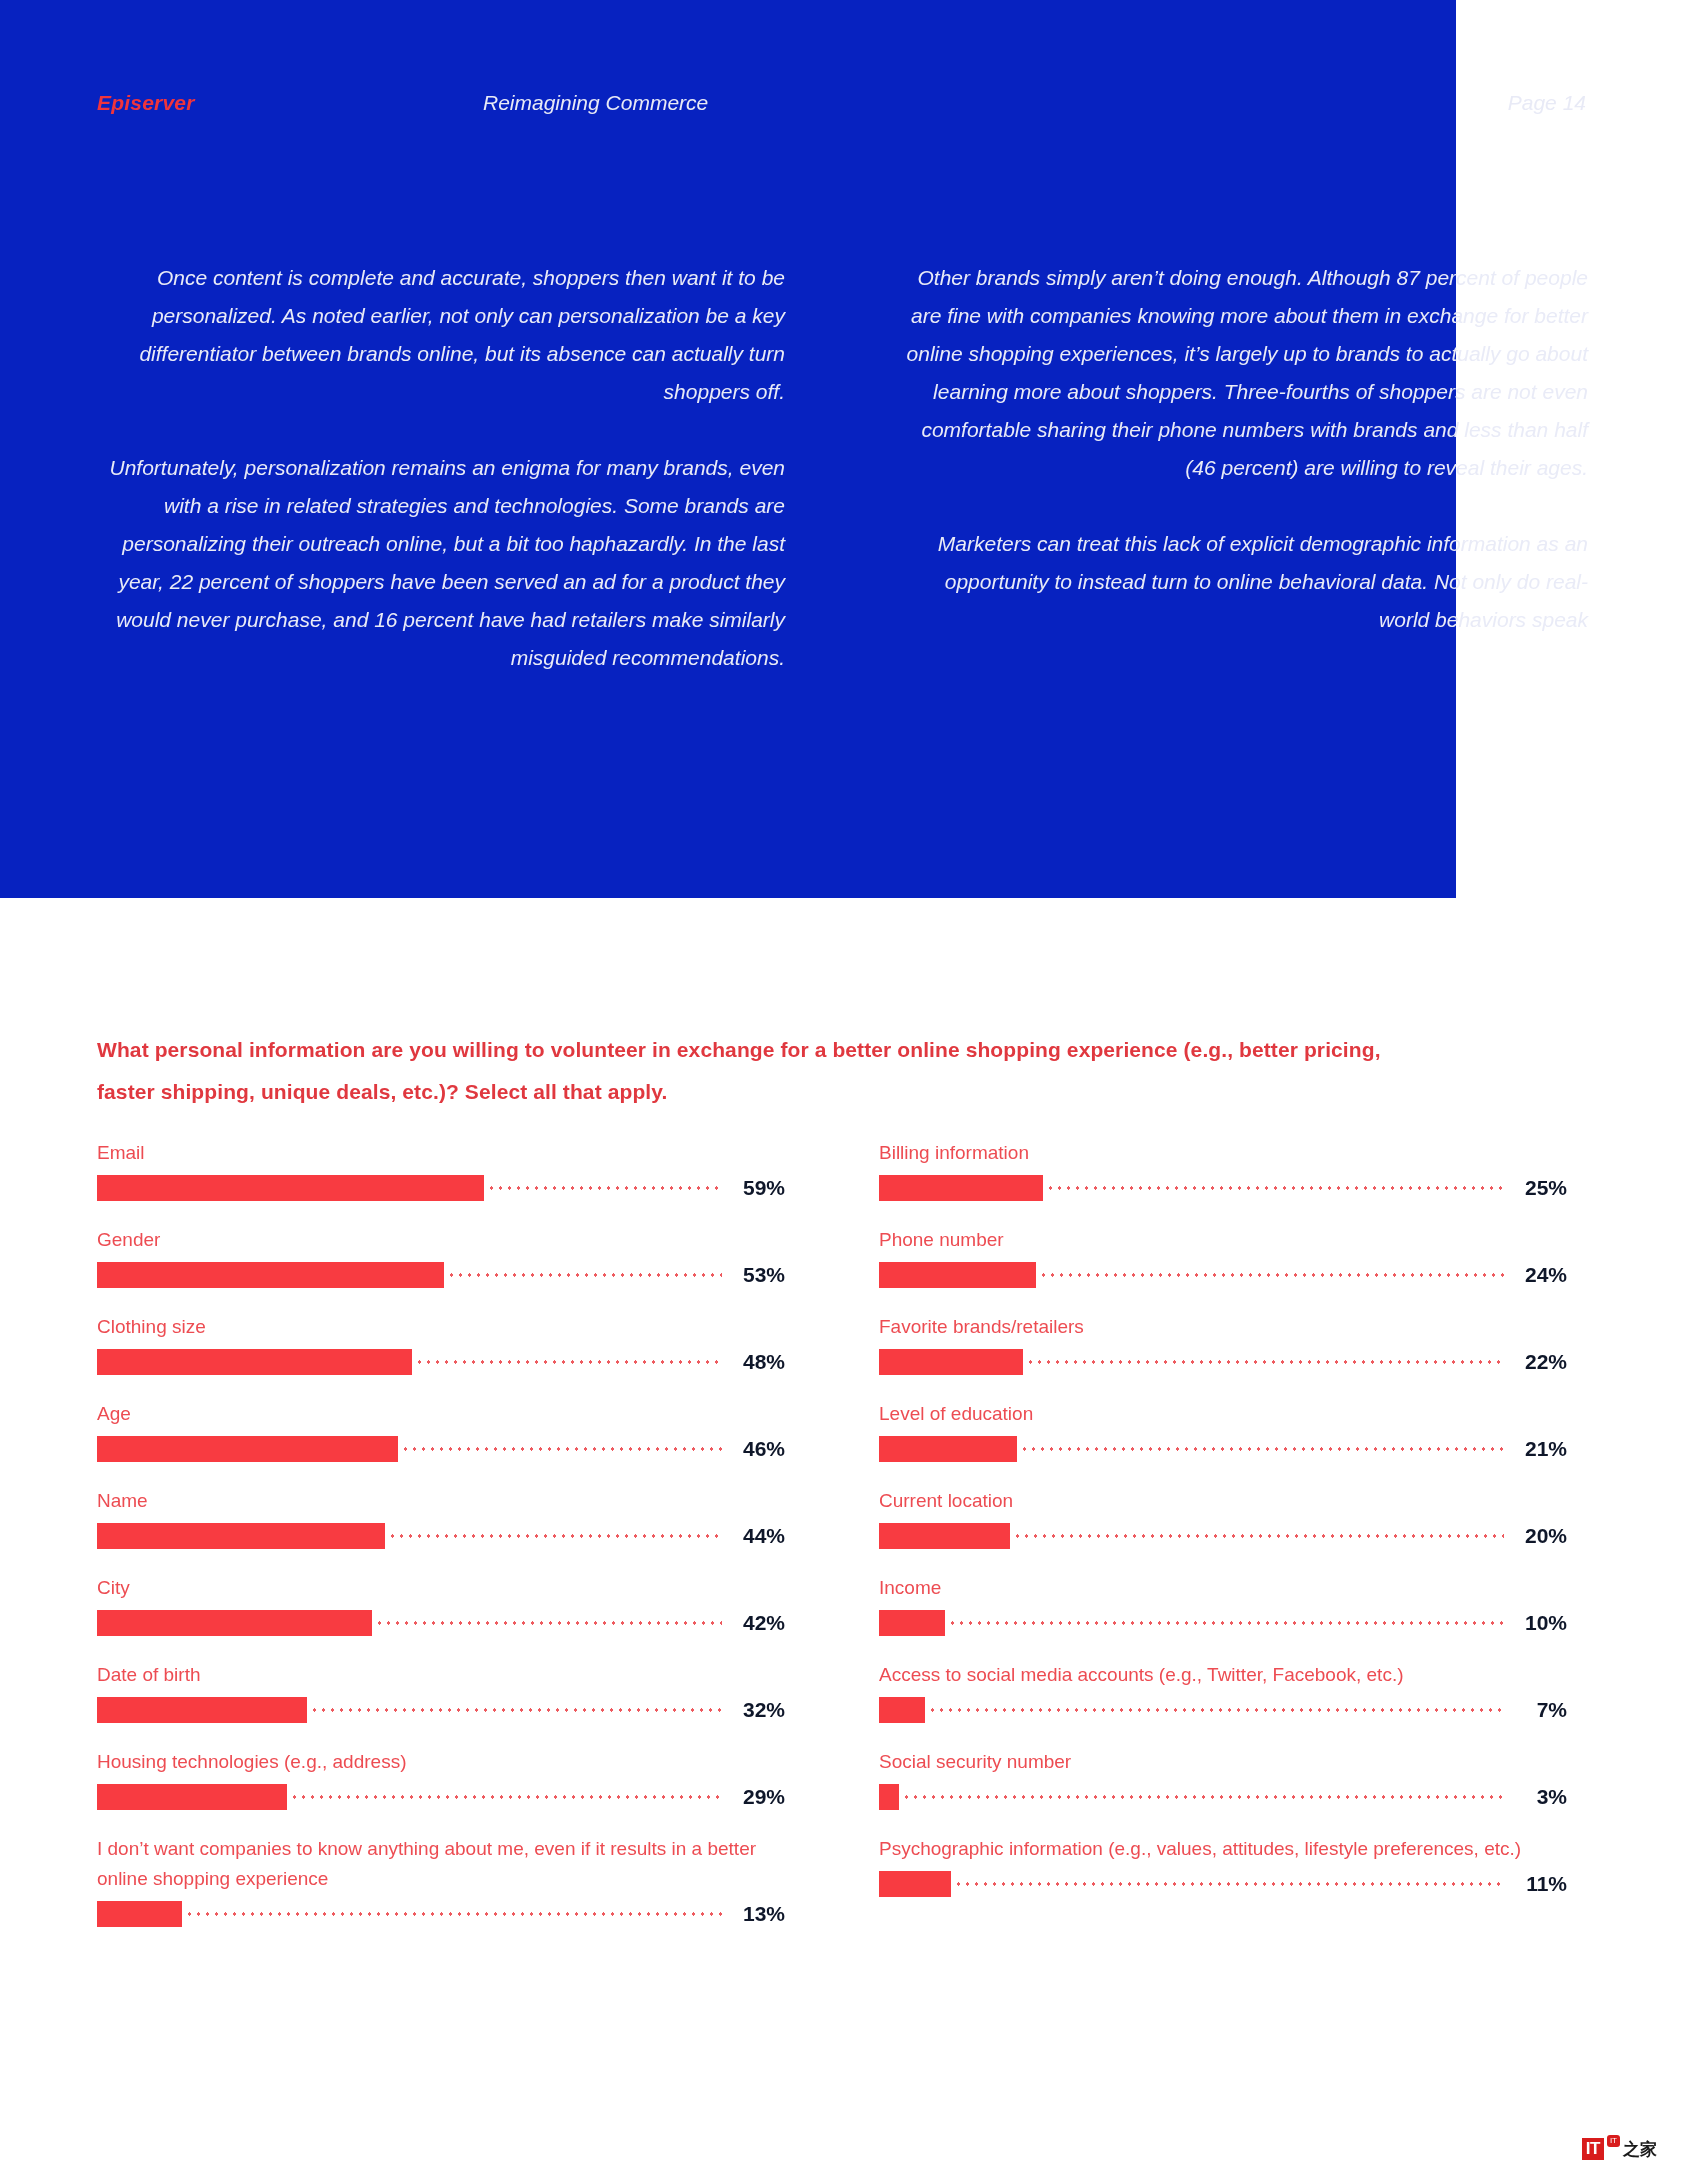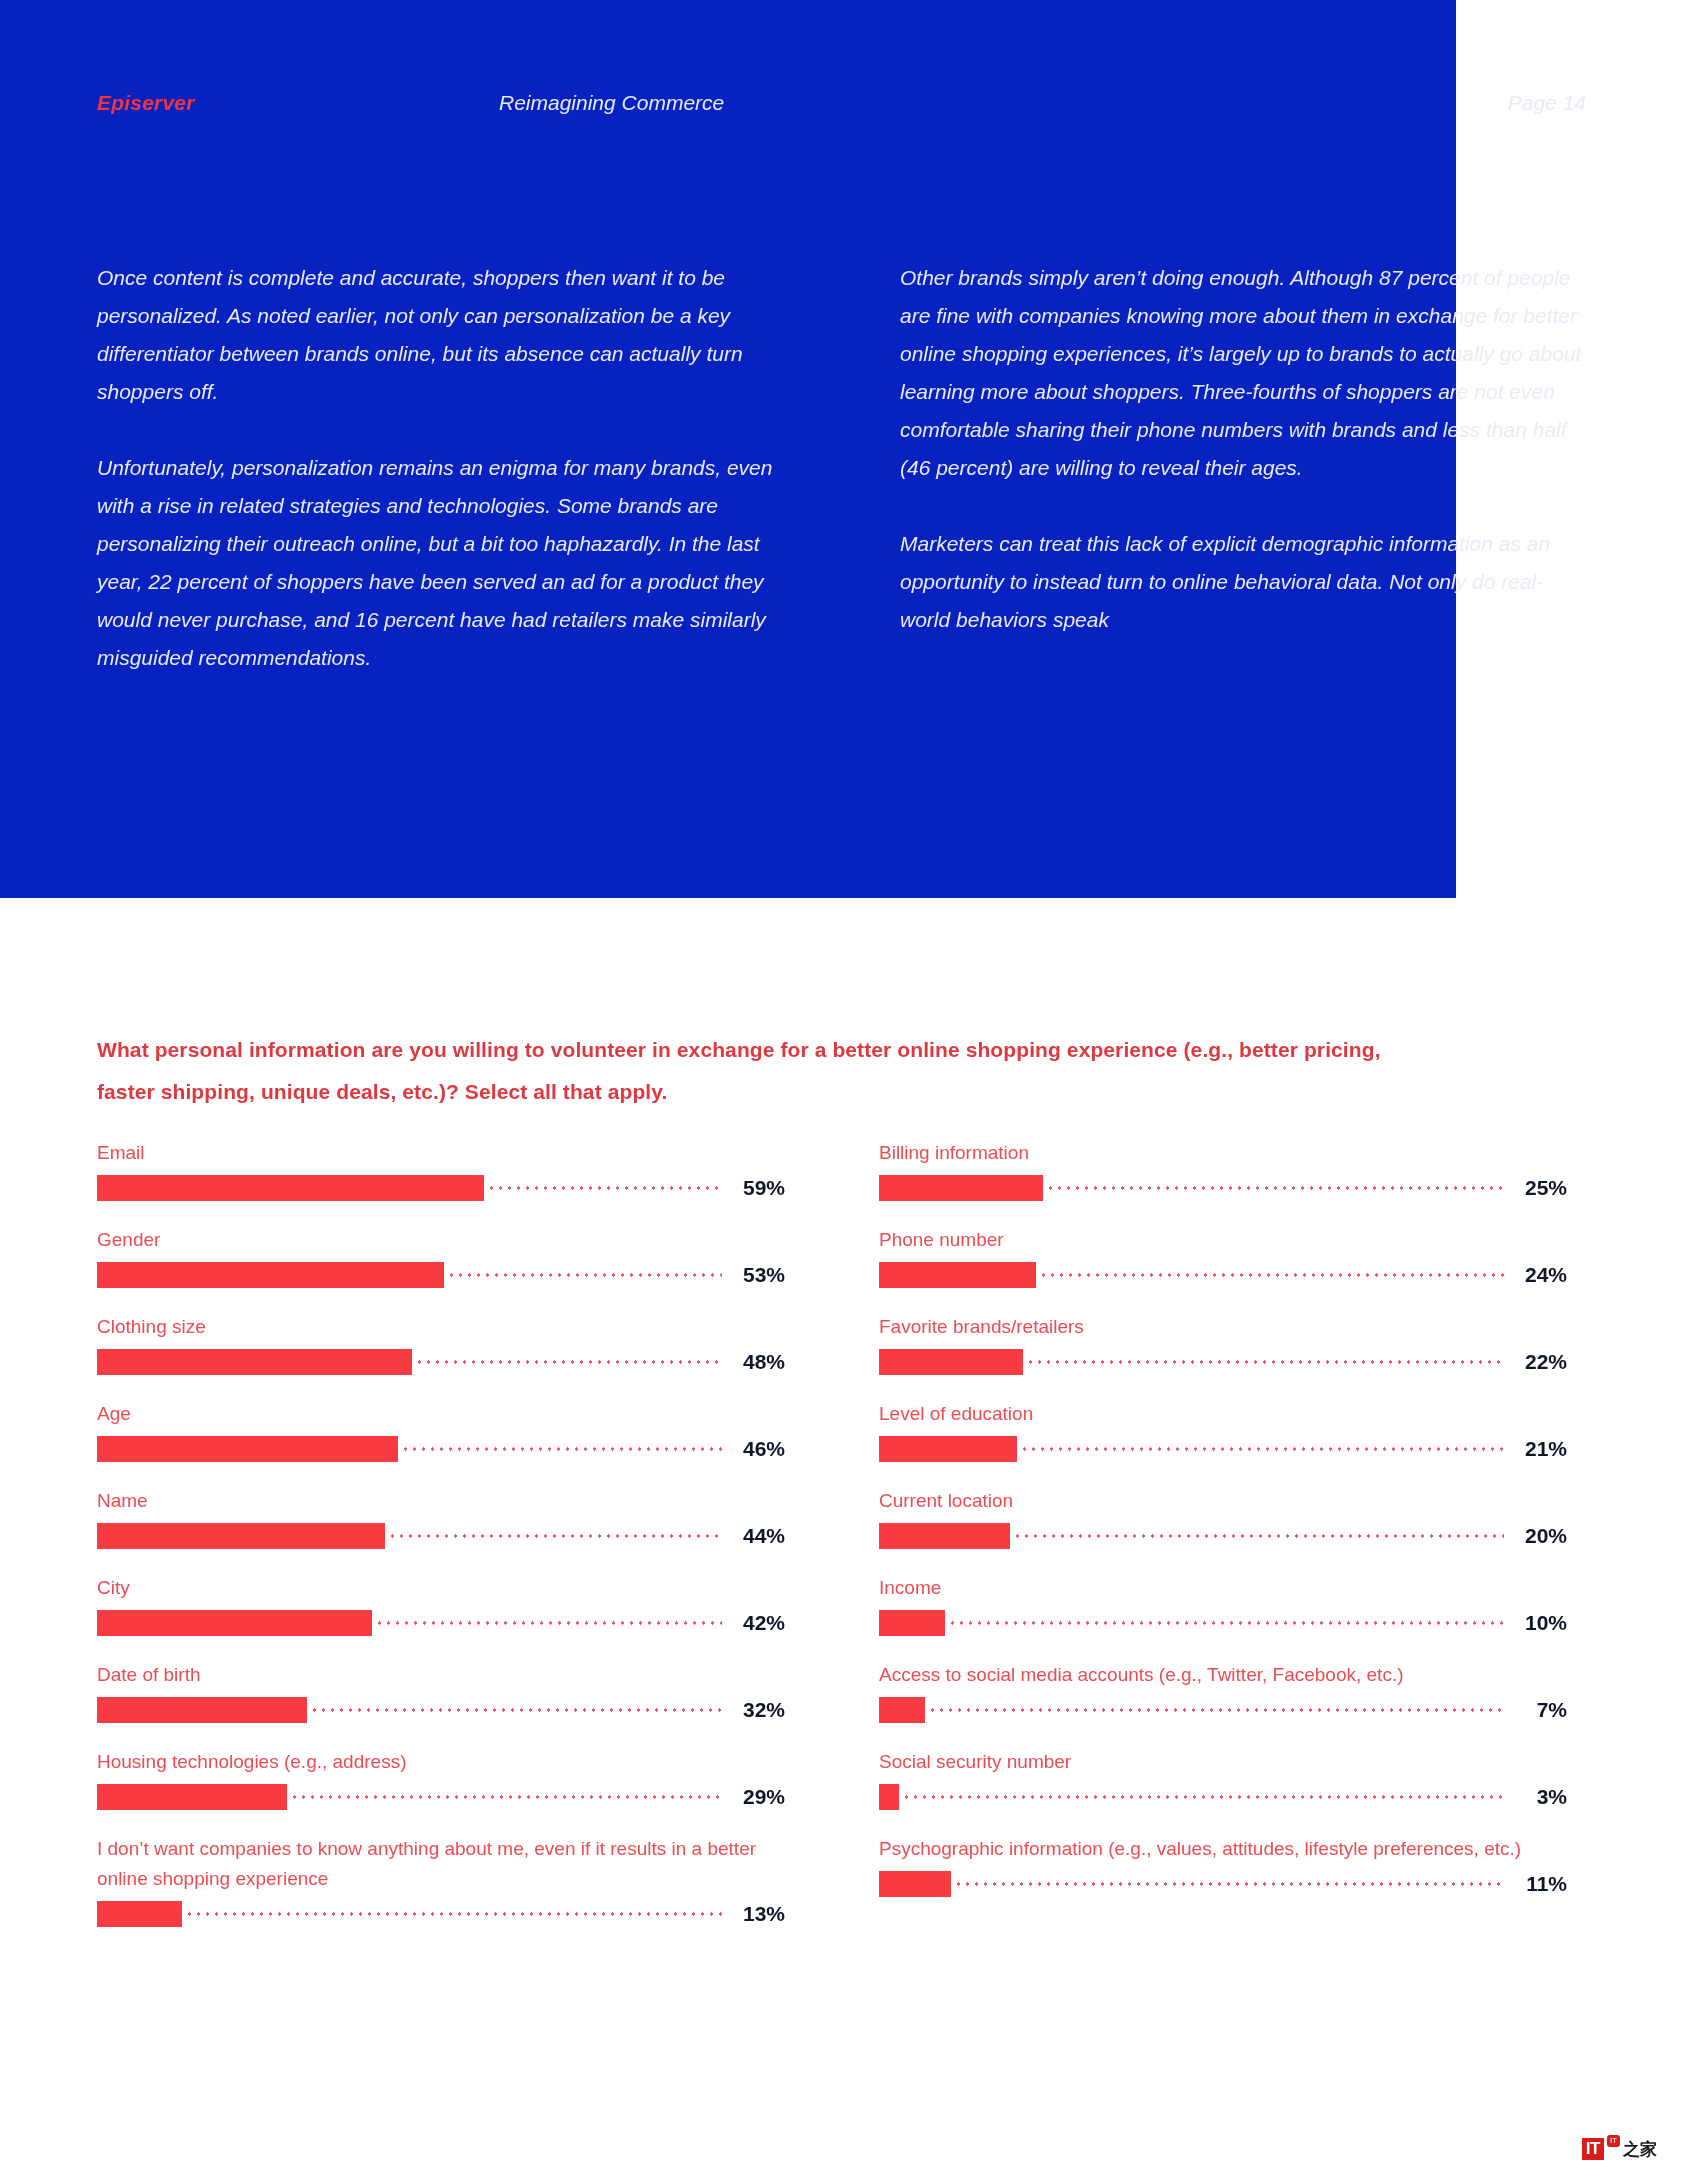--- a/index.html
+++ b/index.html
@@ -46,38 +46,38 @@
     white-space: nowrap;
   }
 
   .header-center {
     position: absolute;
     left: 386px; top: 0;
     color: #e8eaf6;
     font-size: 21px;
     font-weight: 400;
     white-space: nowrap;
-    margin-left: 16px;
   }
 
   .header-right {
     position: absolute;
     right: 0; top: 0;
     color: #e8eaf6;
     font-size: 21px;
     font-weight: 400;
     white-space: nowrap;
   }
 
   .body-columns {
     position: absolute;
     left: 97px; top: 259px;
     width: 1491px;
     display: flex;
     gap: 115px;
+    text-align: right;
   }
 
   .body-col {
     width: 688px;
   }
 
   .body-col p {
     color: #e9ebf7;
     font-size: 21px;
     line-height: 38px;

